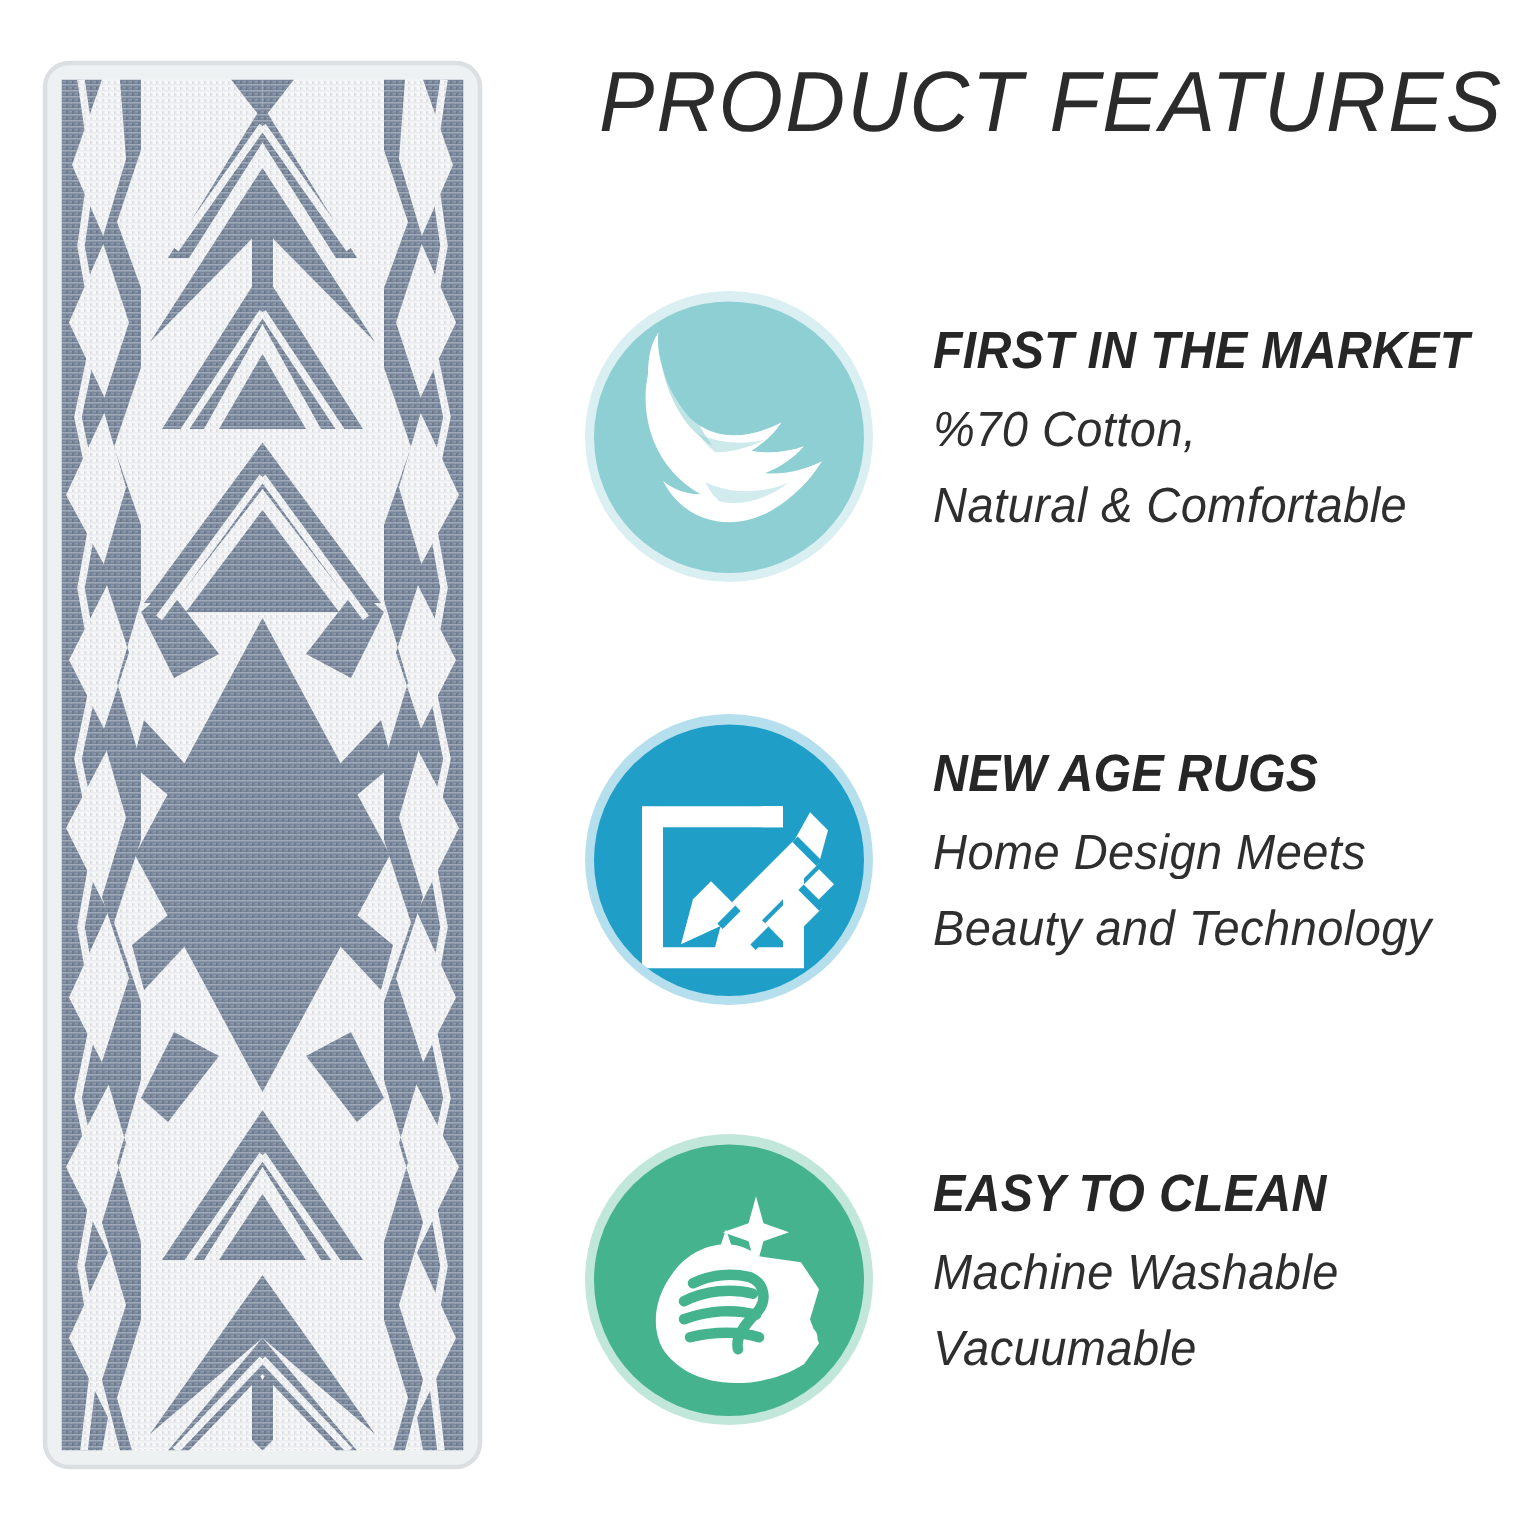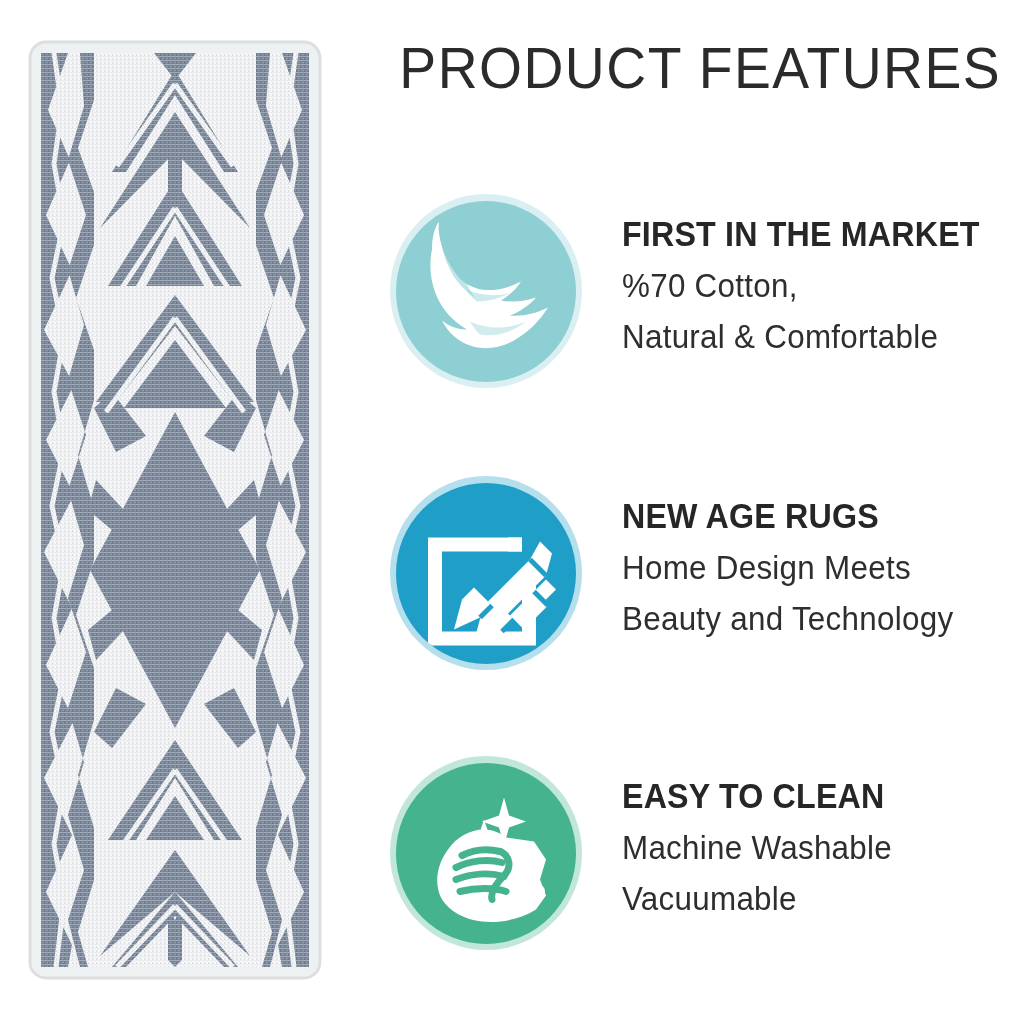--- a/index.html
+++ b/index.html
@@ -30,20 +30,21 @@
     height: 100%;
   }
 
   
   #features-panel {
     position: absolute;
     left: 360px;
     top: 0;
     width: 664px;
     height: 1024px;
+    font-style: italic;
   }
 
   #page-title {
     position: absolute;
     left: 30px;
     top: 36px;
     width: 620px;
     text-align: center;
     font-size: 57px;
     line-height: 64px;

